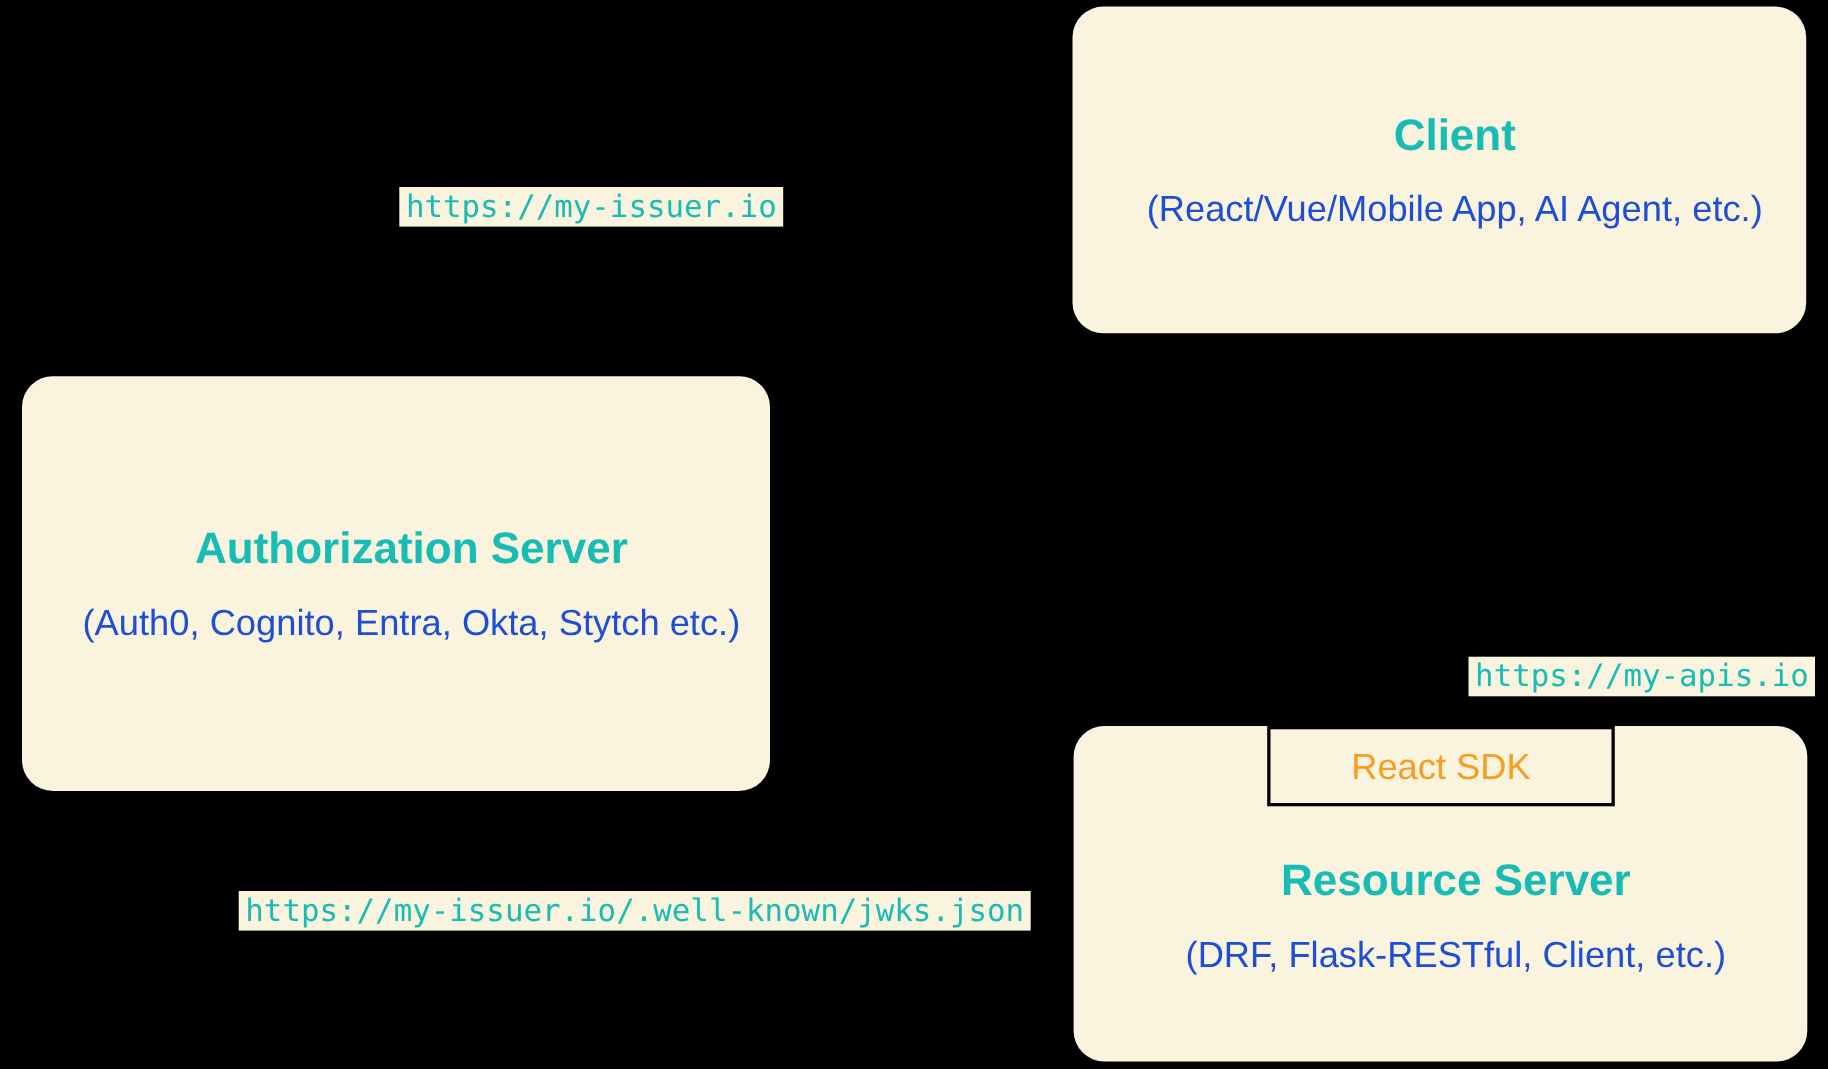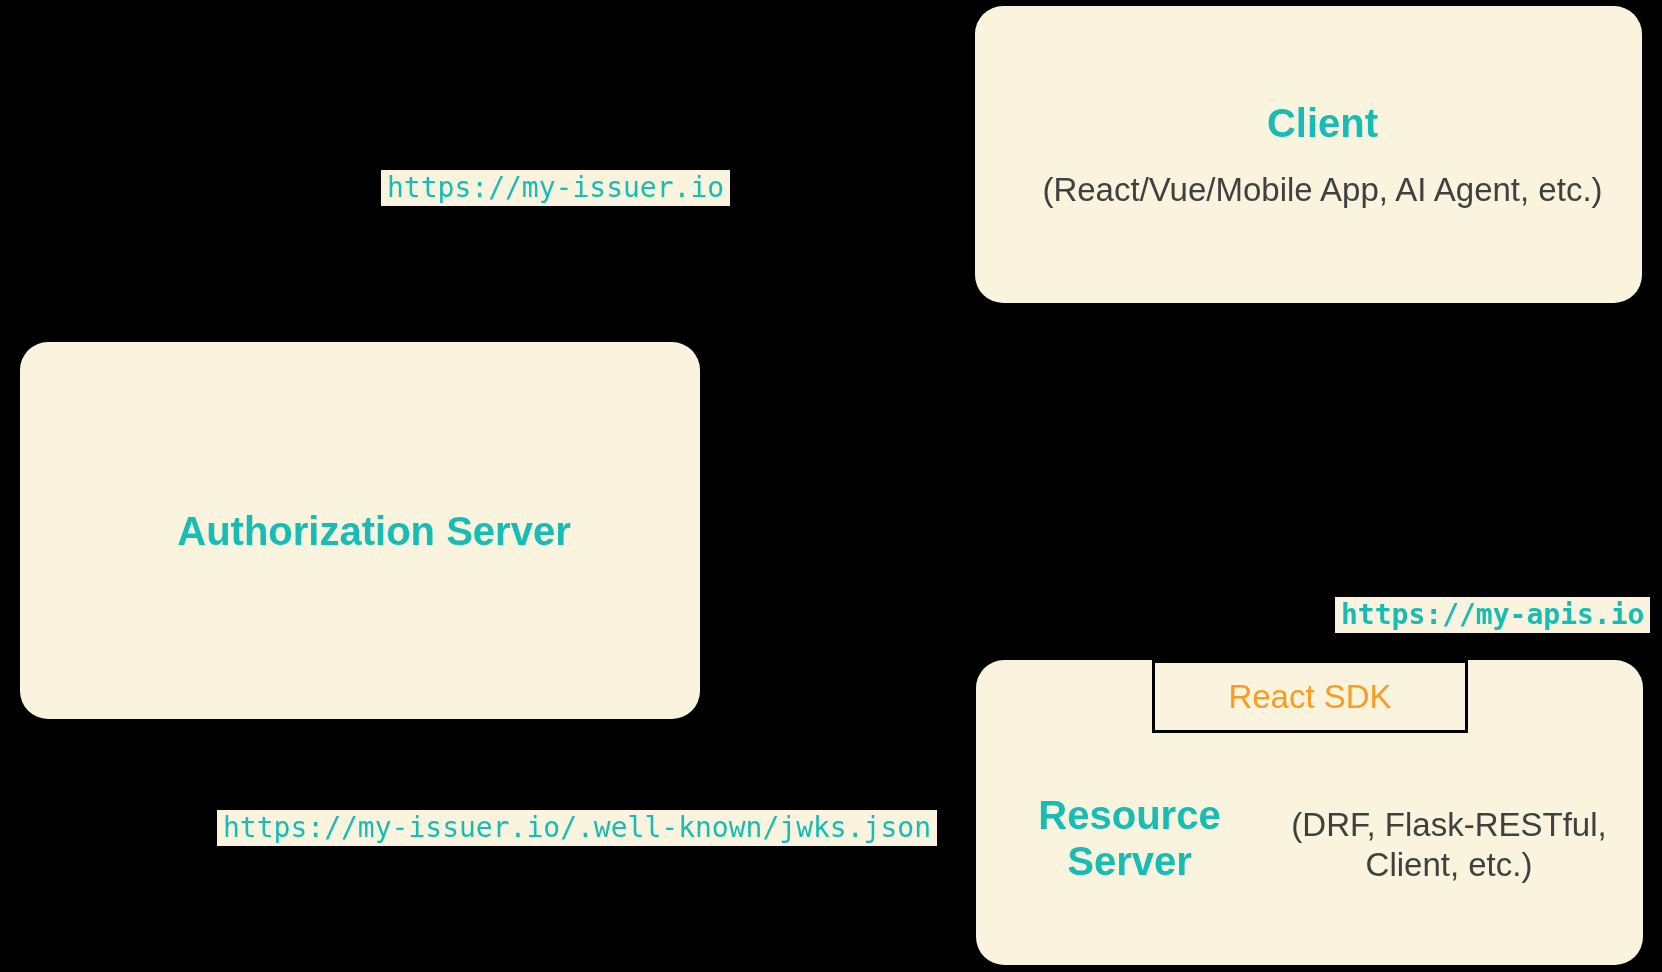--- a/index.html
+++ b/index.html
@@ -27,33 +27,33 @@
     box-sizing: border-box;
     padding-left: 28px;
   }
   .node .title {
     color: #17BDB5;
     font-size: 40px;
     font-weight: bold;
     line-height: 1.15;
   }
   .node .subtitle {
-    color: #404040;
+    color: #1d4ed8;
     font-size: 33px;
     font-weight: normal;
     line-height: 1.2;
     margin-top: 24px;
   }
   #client-box   { left: 975px; top: 6px;   width: 667px; height: 297px; }
   #auth-box     { left: 20px;  top: 342px; width: 680px; height: 377px; }
   #resource-box { left: 976px; top: 660px; width: 667px; height: 305px; }
   #resource-box .text-block {
     display: flex;
-    flex-direction: row;
-    align-items: flex-end;
+    flex-direction: column;
+    align-items: center;
     margin-top: 40px; 
   }
   #sdk-box {
     position: absolute;
     left: 1152px;
     top: 660px;
     width: 316px;
     height: 73px;
     background: #FAF3DD;
     border: 3px solid #000000;
@@ -70,38 +70,39 @@
   .url-chip {
     position: absolute;
     background: #FAF3DD;
     color: #17BDB5;
     font-family: "DejaVu Sans Mono", monospace;
     font-size: 28px;
     line-height: 1.2;
     padding: 1px 6px;
     white-space: nowrap;
   }
-  #issuer-chip { left: 381px;  top: 170px; }
-  #apis-chip   { left: 1335px; top: 597px; font-weight: bold; }
+  #issuer-chip { left: 363px;  top: 170px; }
+  #apis-chip   { left: 1335px; top: 597px; }
   #jwks-chip   { left: 217px;  top: 810px; }
 </style>
 </head>
 <body>
 
 <div id="canvas">
 
   <div class="node" id="client-box">
     <div class="title">Client</div>
     <div class="subtitle">(React/Vue/Mobile App, AI Agent, etc.)</div>
   </div>
 
   <div class="url-chip" id="issuer-chip">https://my-issuer.io</div>
 
   <div class="node" id="auth-box">
     <div class="title">Authorization Server</div>
+    <div class="subtitle">(Auth0, Cognito, Entra, Okta, Stytch etc.)</div>
   </div>
 
   <div class="url-chip" id="apis-chip">https://my-apis.io</div>
 
   <div class="node" id="resource-box">
     <div class="text-block">
       <div class="title">Resource Server</div>
       <div class="subtitle">(DRF, Flask-RESTful, Client, etc.)</div>
     </div>
   </div>

